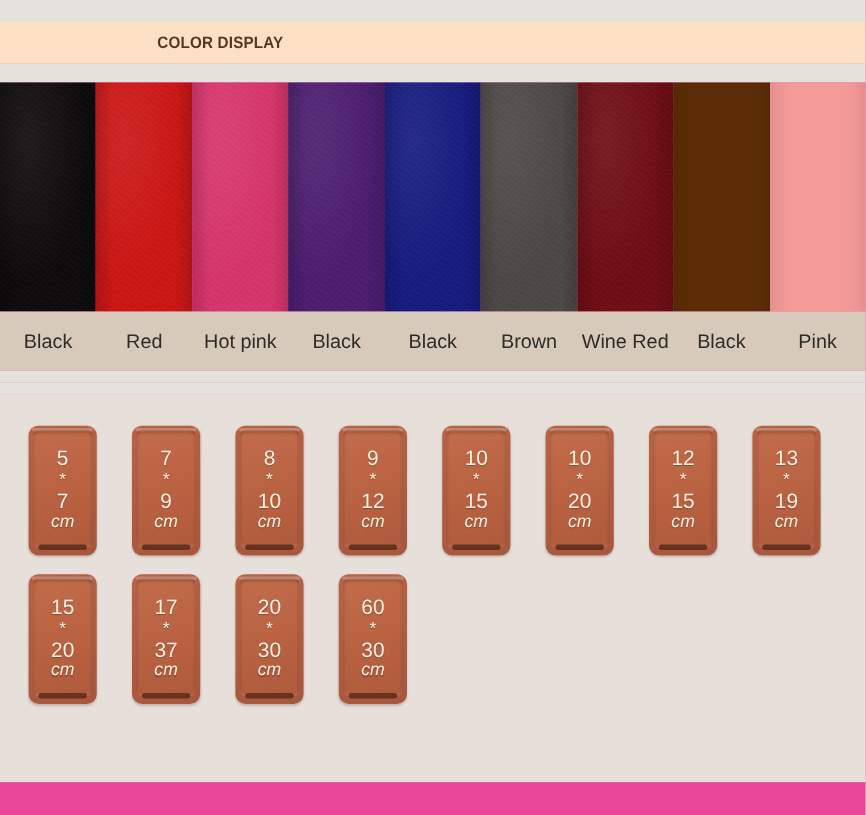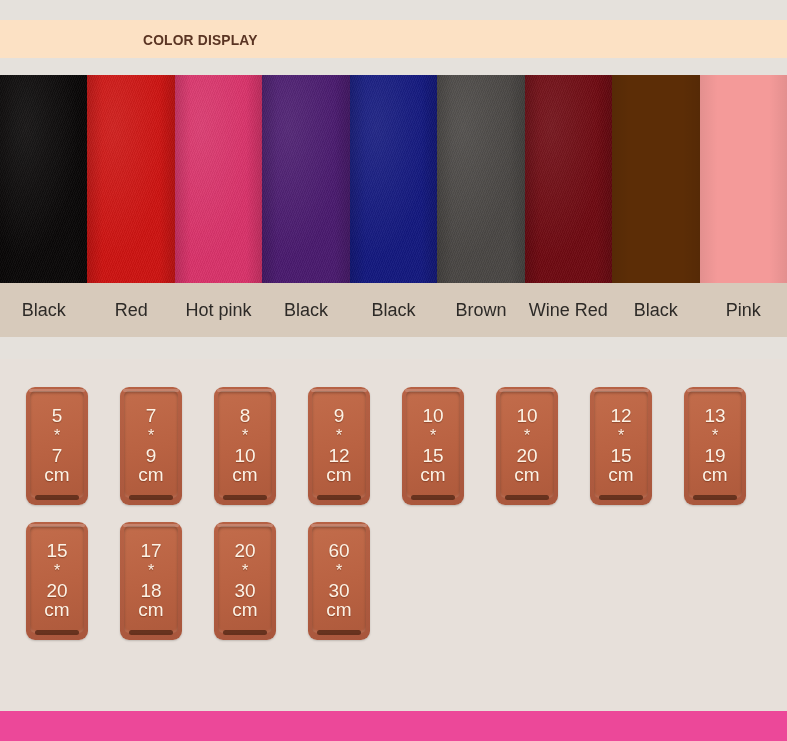--- a/index.html
+++ b/index.html
@@ -141,21 +141,21 @@
     padding-top: 2px;
   }
   .chip-line {
     color: #fdf3e6;
     font-size: 19px;
     line-height: 1.02;
     text-align: center;
     text-shadow: 0 1px 1px rgba(90,35,15,.45);
   }
   .chip-line.star { font-size: 16px; line-height: 1.25; }
-  .chip-line.unit { font-size: 19px; }
+  .chip-line.unit { font-size: 16px; font-style: italic; }
 
   .chip-foot {
     position: absolute;
     left: 9px;
     right: 9px;
     bottom: 5px;
     height: 5px;
     border-radius: 3px;
     background: #5a2a18;
     opacity: .85;
@@ -285,21 +285,21 @@
             <div class="chip-line star">*</div>
             <div class="chip-line height">20</div>
             <div class="chip-line unit">cm</div>
           </div>
           <div class="chip-foot"></div>
         </div>
         <div class="chip">
           <div class="chip-inner">
             <div class="chip-line width">17</div>
             <div class="chip-line star">*</div>
-            <div class="chip-line height">18</div>
+            <div class="chip-line height">37</div>
             <div class="chip-line unit">cm</div>
           </div>
           <div class="chip-foot"></div>
         </div>
         <div class="chip">
           <div class="chip-inner">
             <div class="chip-line width">20</div>
             <div class="chip-line star">*</div>
             <div class="chip-line height">30</div>
             <div class="chip-line unit">cm</div>

